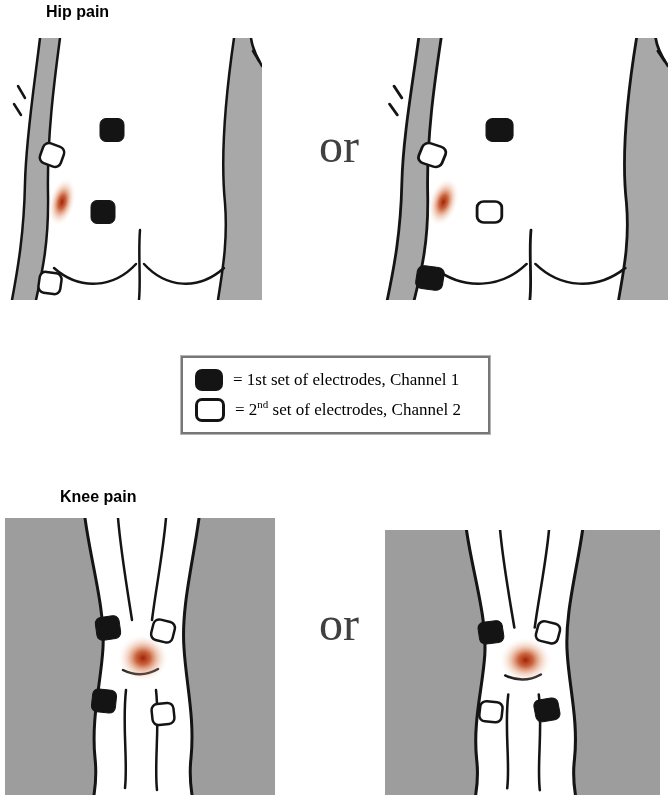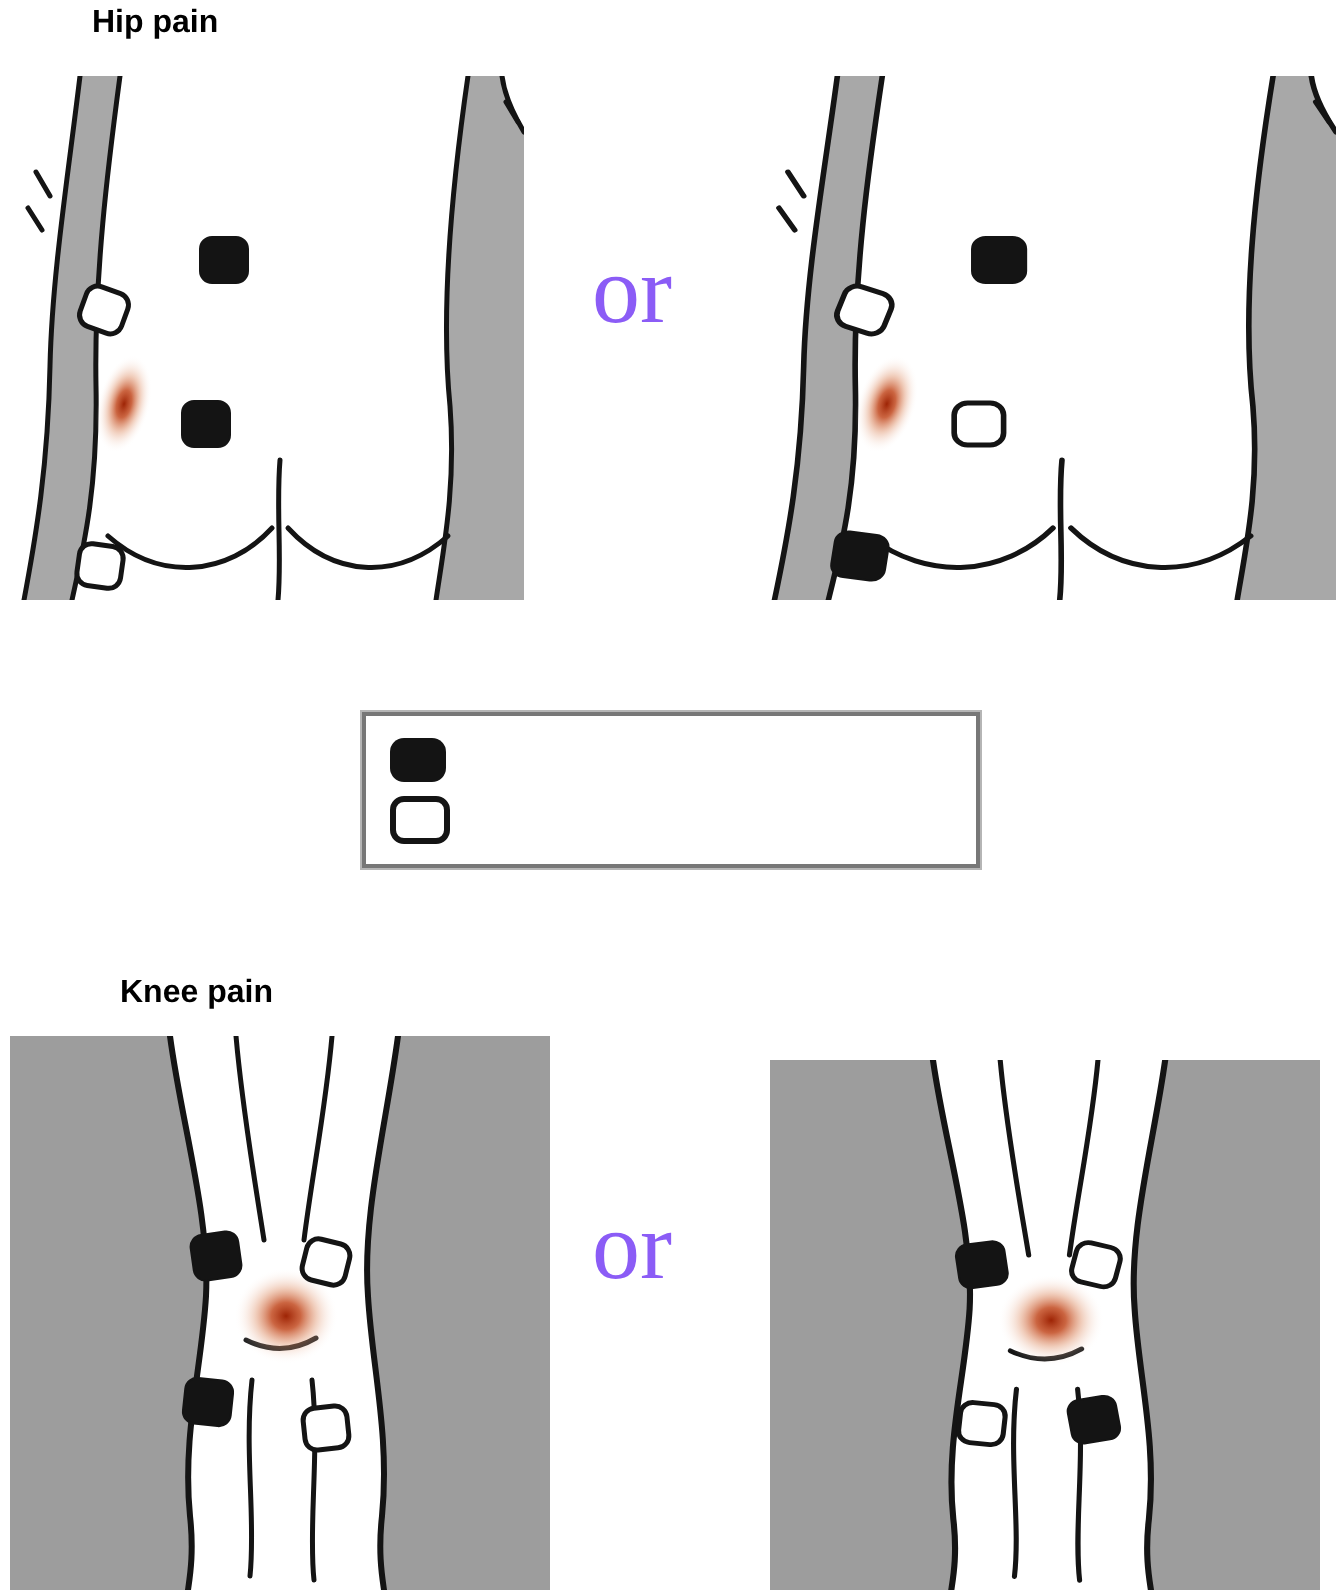--- a/index.html
+++ b/index.html
@@ -12,22 +12,22 @@
   }
   .abs { position:absolute; }
   .section-title {
     font-size:16px;
     font-weight:bold;
     color:#000000;
   }
   .or-label {
     font-family:"Liberation Serif", serif;
     font-size:48px;
-    color:#8b5cf6;
-    text-align:left;
+    color:#404040;
+    text-align:center;
     line-height:1;
   }
   .legend-box {
     border:2px solid #777777;
     outline:1px solid #b5b5b5;
     background:#ffffff;
     box-sizing:border-box;
     display:flex;
     flex-direction:column;
     justify-content:center;
@@ -138,23 +138,25 @@
       <rect x="90" y="80.5" width="24" height="23" rx="6" class="e-black"></rect>
       <rect x="31" y="106.5" width="22" height="21" rx="6" class="e-white" transform="rotate(20 42 117)"></rect>
       <rect x="82" y="163.5" width="22" height="21" rx="6" class="e-white"></rect>
       <rect x="28" y="228.5" width="24" height="23" rx="6" class="e-black" transform="rotate(8 40 240)"></rect>
     </g>
 </svg>
 
 <div class="abs legend-box" style="left:181px; top:356px; width:309px; height:78px;">
   <div class="legend-row">
     <span class="icon-ch1"></span>
+    <span>= 1st set of electrodes, Channel 1</span>
   </div>
   <div class="legend-row">
     <span class="icon-ch2"></span>
+    <span><span>= 2</span><span class="legend-sup">nd</span><span> set of electrodes, Channel 2</span></span>
   </div>
 </div>
 
 <div class="abs section-title" style="left:24px; top:488px;margin-left:36px;">Knee pain</div>
 
 <svg class="abs" style="left:5px; top:518px;" width="270" height="277" viewBox="0 0 270 277">
   <rect x="0" y="0" width="270" height="277" fill="#9d9d9d"></rect>
   <g>
     <path d="M80,0 L194,0 C188,45 176,90 179,130 C181,165 190,200 186,240 C184,258 186,270 187,277 L89,277 C90,270 92,258 90,240 C86,200 96,165 98,130 C100,90 86,45 80,0 Z" fill="#ffffff"></path>
     <path class="outline3" d="M80,0 C86,45 100,90 98,130 C96,165 86,200 90,240 C92,258 90,270 89,277"></path>

